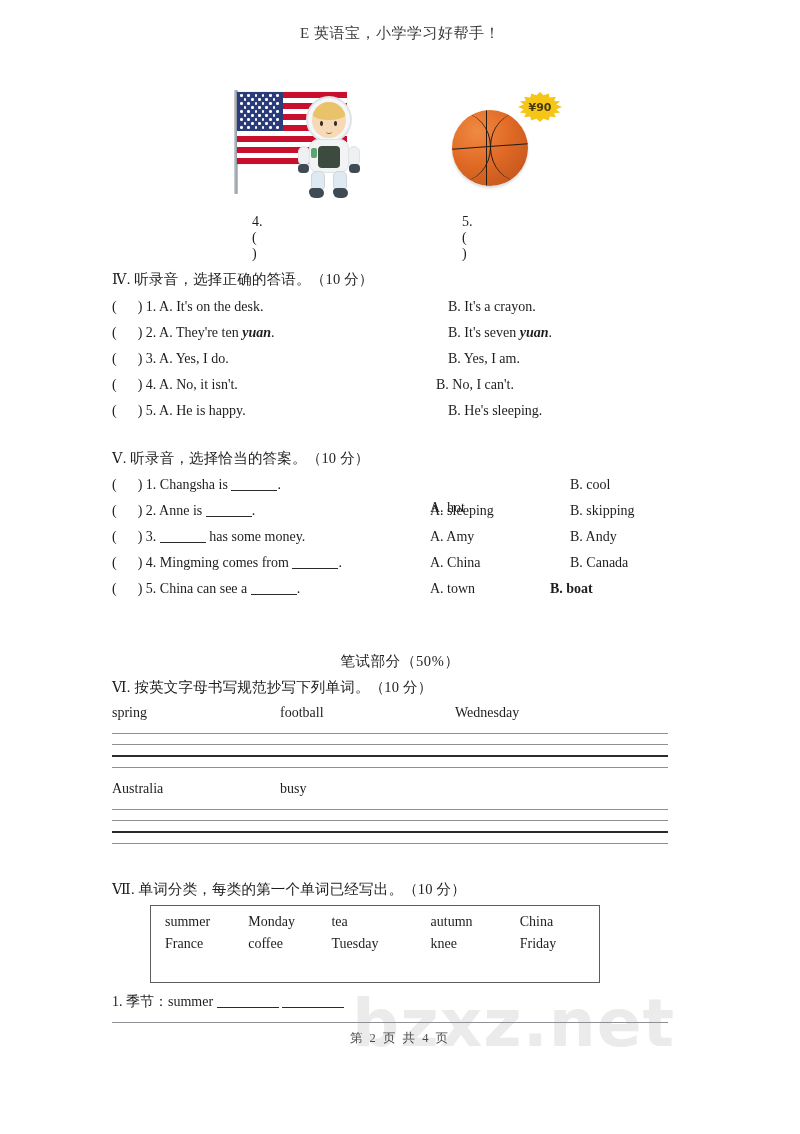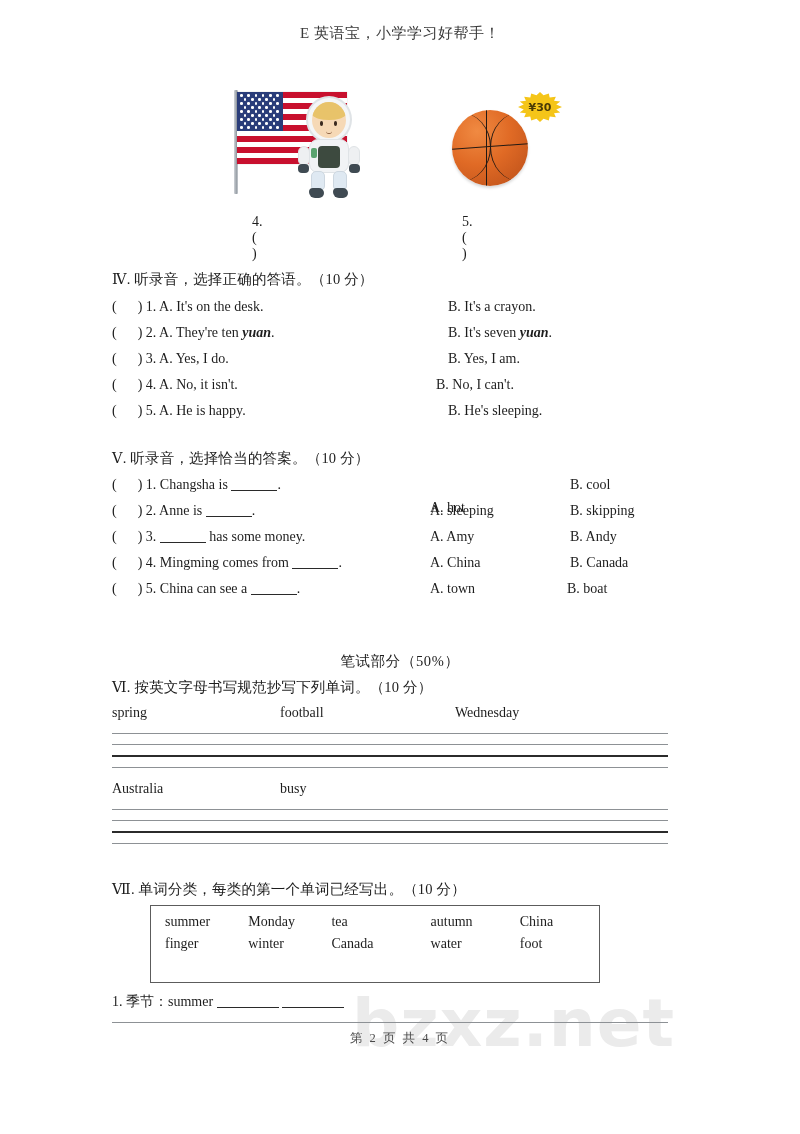--- a/index.html
+++ b/index.html
@@ -397,21 +397,21 @@
       <div class="pic-cell b">
         <div class="ball-wrap">
           <div class="ball">
             <div class="seam s1"></div>
             <div class="seam s2"></div>
             <div class="seam s3"></div>
             <div class="seam s4"></div>
           </div>
           <div class="pricetag">
             <div class="star"></div>
-            <div class="txt">¥30</div>
+            <div class="txt">¥90</div>
           </div>
         </div>
         <div class="pic-label">5. (        )</div>
       </div>
 
     </div>
 
     <div class="sec-title" style="top:270px;">Ⅳ. 听录音，选择正确的答语。（10 分）</div>
 
     <div class="q-line" style="top:299px;">
@@ -482,21 +482,21 @@
     </div>
     <div class="opt" style="top:555px;left:430px;">A. China</div>
     <div class="opt" style="top:555px;left:570px;">B. Canada</div>
 
     <div class="q-line" style="top:581px;">
       <span class="paren">(&nbsp;&nbsp;&nbsp;&nbsp;&nbsp;&nbsp;)</span>
       <span>5.</span>
       <span>China can see a </span><span class="blank"></span><span>.</span>
     </div>
     <div class="opt" style="top:581px;left:430px;">A. town</div>
-    <div class="opt" style="top:581px;left:567px;">B. boat</div>
+    <div class="opt" style="top:581px;left:550px;font-weight:bold;">B. boat</div>
 
     <div class="written-banner" style="top:652px;">笔试部分（50%）</div>
 
     <div class="sec-title" style="top:678px;">Ⅵ. 按英文字母书写规范抄写下列单词。（10 分）</div>
 
     <div class="copyword" style="top:705px;left:112px;">spring</div>
     <div class="copyword" style="top:705px;left:280px;">football</div>
     <div class="copyword" style="top:705px;left:455px;">Wednesday</div>
 
     <div class="rules" style="top:733px;">
@@ -520,25 +520,25 @@
 
     <div class="wordbox">
       <div class="wb-row">
         <span class="wb-c1">summer</span>
         <span class="wb-c2">Monday</span>
         <span class="wb-c3">tea</span>
         <span class="wb-c4">autumn</span>
         <span class="wb-c5">China</span>
       </div>
       <div class="wb-row">
-        <span class="wb-c1">finger</span>
-        <span class="wb-c2">winter</span>
-        <span class="wb-c3">Canada</span>
-        <span class="wb-c4">water</span>
-        <span class="wb-c5">foot</span>
+        <span class="wb-c1">France</span>
+        <span class="wb-c2">coffee</span>
+        <span class="wb-c3">Tuesday</span>
+        <span class="wb-c4">knee</span>
+        <span class="wb-c5">Friday</span>
       </div>
     </div>
 
     <div class="q-line" style="top:993px;">
       <span>1.</span>
       <span>季节：</span><span>summer</span>
       <span class="blank wide"></span>
       <span class="blank wide"></span>
     </div>
 

